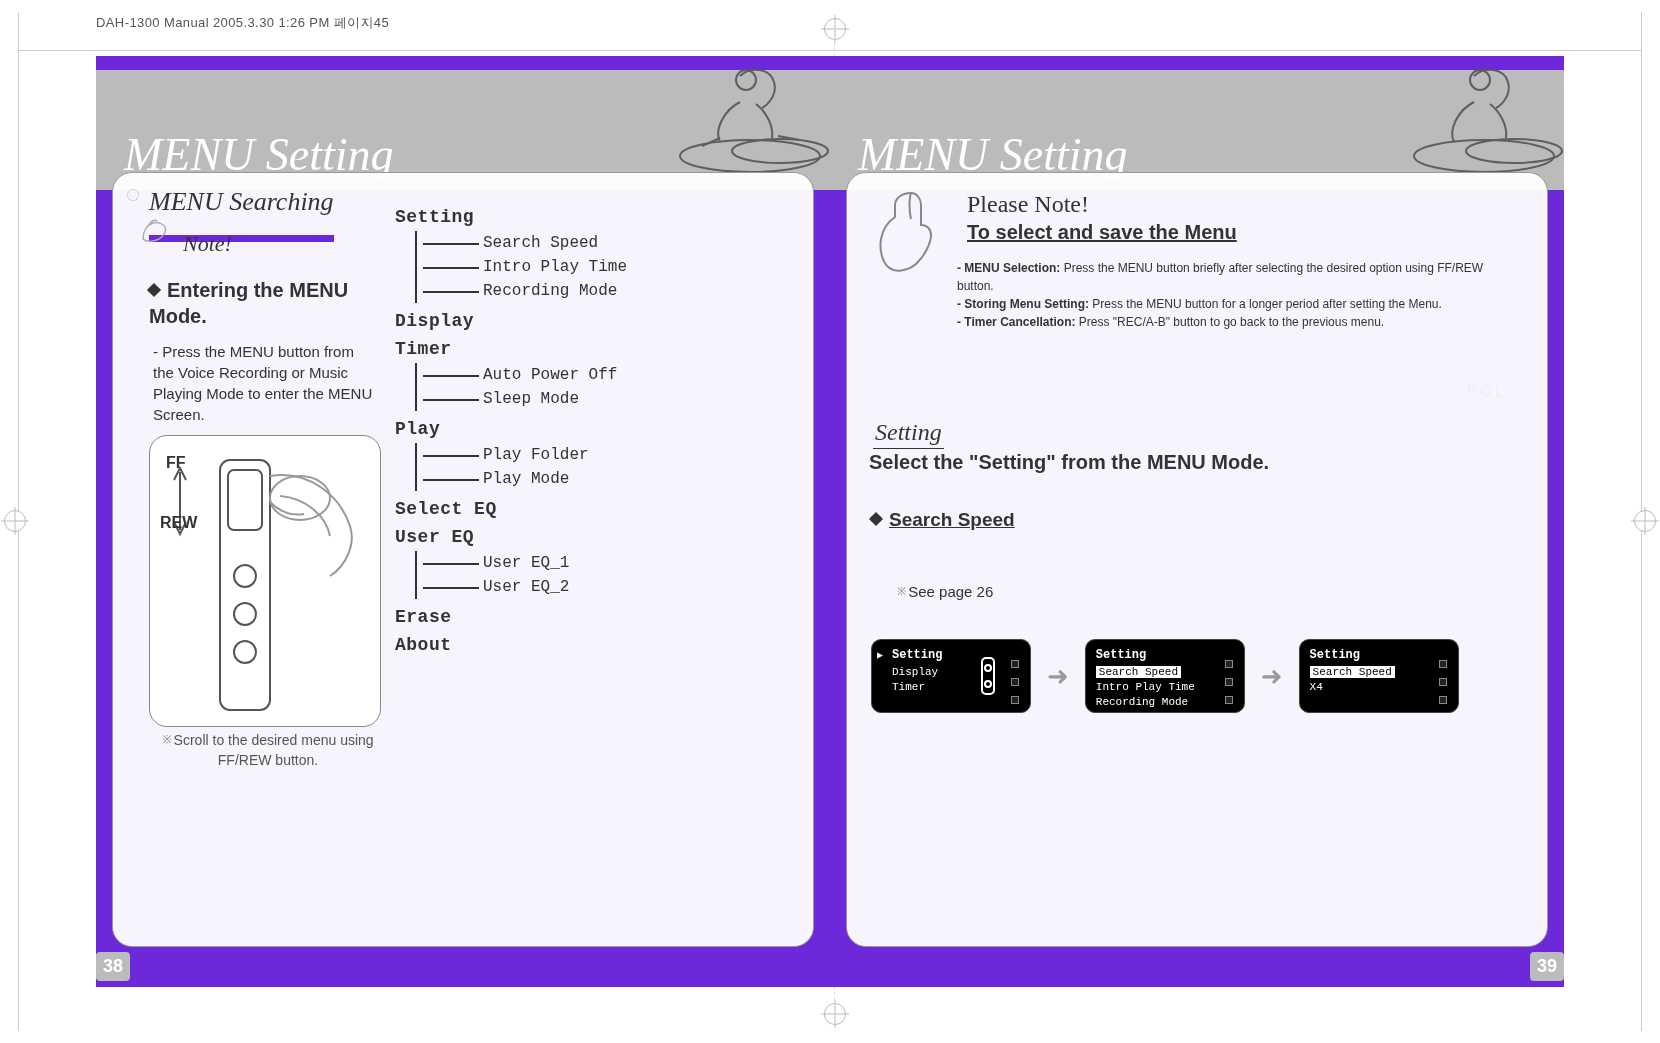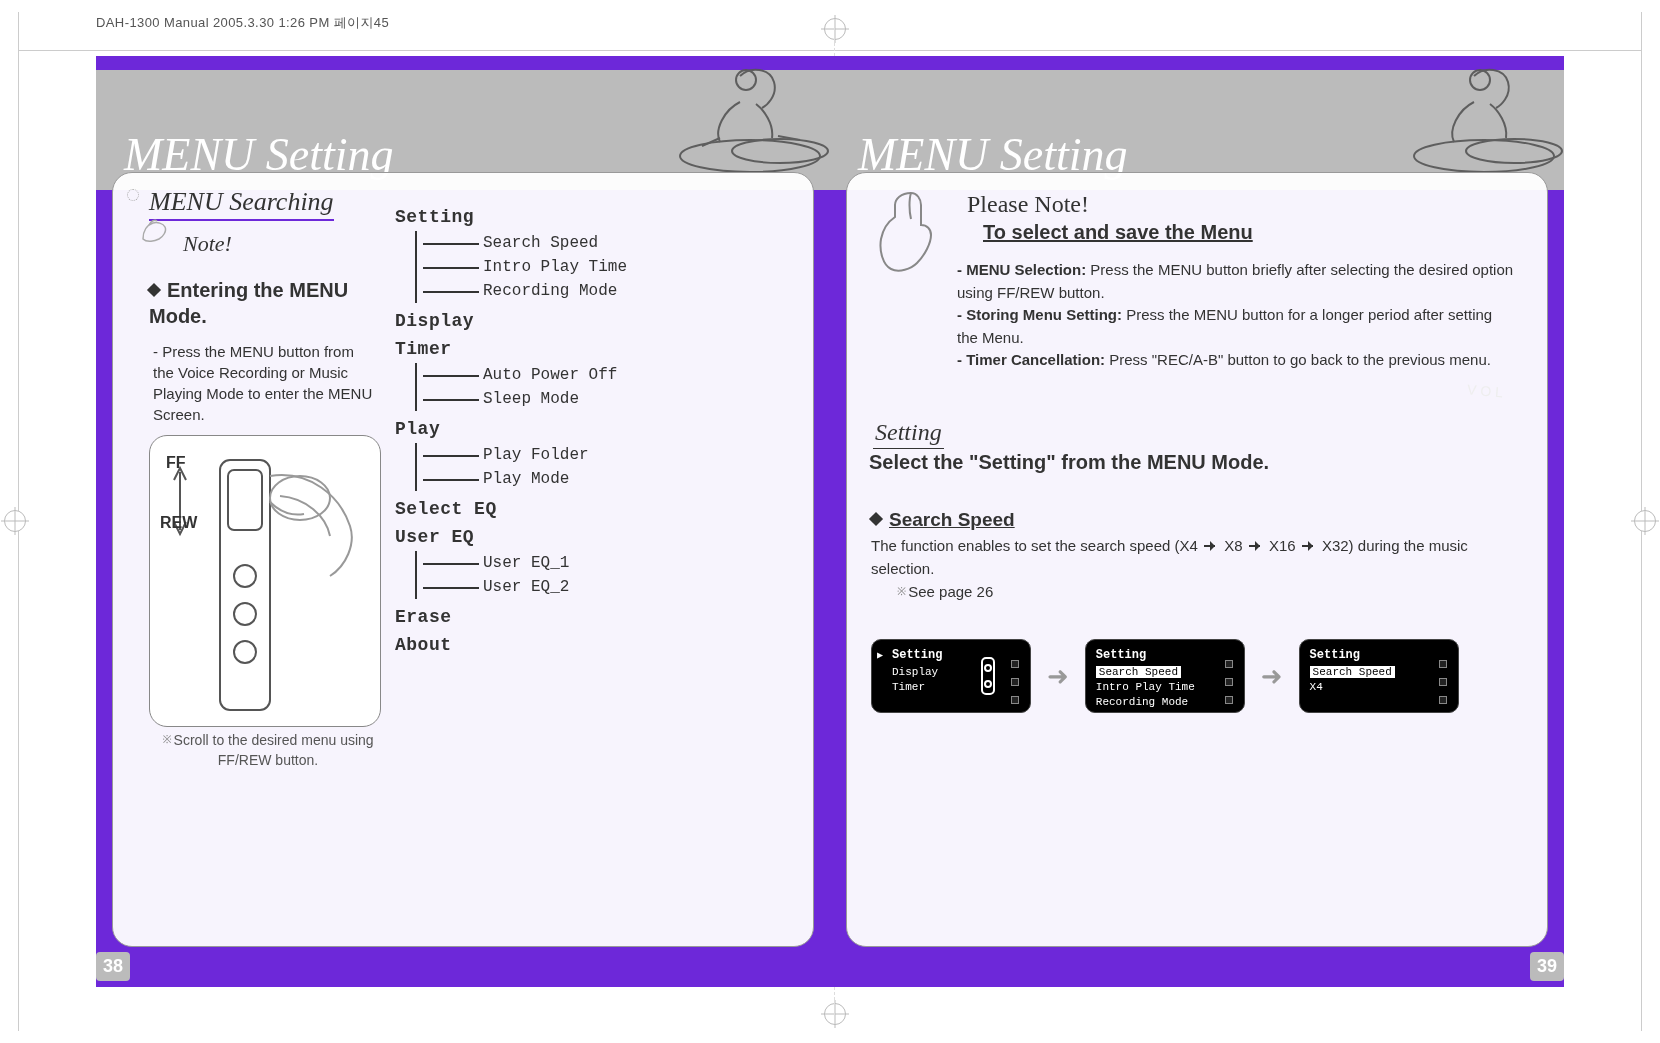--- a/index.html
+++ b/index.html
@@ -22,42 +22,42 @@
   .header-band{position:absolute;left:0;right:0;top:14px;height:120px;background:#bbb}
   .section-title{position:absolute;left:28px;top:72px;font-family:"Times New Roman",serif;font-style:italic;font-size:46px;color:#fff;font-weight:300}
   .mascot{position:absolute;top:-10px;width:180px;height:150px;opacity:.9}
   .mascot svg{width:100%;height:100%}
   .content-box{position:absolute;left:16px;right:16px;top:116px;bottom:40px;border:1px solid #999;border-radius:20px;background:rgba(255,255,255,.95)}
   .pgnum{position:absolute;bottom:6px;width:34px;text-align:center;font-weight:bold;color:#fff;background:#bbb;font-size:18px;padding:4px 0;border-radius:4px}
   .pgnum.l{left:0}
   .pgnum.r{right:0}
 
   
-  .lp-heading{position:absolute;left:36px;top:14px;font-family:"Times New Roman",serif;font-style:italic;font-size:26px;border-bottom:2px solid #6d28d9;padding-bottom:2px}
+  .lp-heading{position:absolute;left:36px;top:14px;font-family:"Times New Roman",serif;font-style:italic;font-size:26px;border-bottom:7px solid #6d28d9;padding-bottom:18px}
   .note-label{position:absolute;left:70px;top:58px;font-family:"Times New Roman",serif;font-style:italic;font-size:22px}
   .note-icon{position:absolute;left:22px;top:36px;width:40px;height:40px}
   .entering-h{position:absolute;left:36px;top:104px;font-size:20px;font-weight:bold;max-width:230px;line-height:1.3}
   .diamond{display:inline-block;width:10px;height:10px;transform:rotate(45deg);background:#333;margin-right:8px;vertical-align:2px}
   .entering-body{position:absolute;left:40px;top:168px;font-size:15px;max-width:220px;line-height:1.4;color:#333}
   .device-fig{position:absolute;left:36px;top:262px;width:230px;height:290px;border:1px solid #888;border-radius:18px;background:#fff}
   .device-fig .lbl{position:absolute;font-size:16px;font-weight:bold}
   .scroll-note{position:absolute;left:40px;top:558px;font-size:14px;color:#555;text-align:center;width:230px;line-height:1.4}
   .asterisk{font-size:11px;vertical-align:2px;letter-spacing:-2px;margin-right:4px;color:#888}
 
   .tree{position:absolute;left:282px;top:26px;right:10px;bottom:20px;font-family:"Courier New",monospace;font-size:16px;overflow:hidden}
   .tree .grp{margin-bottom:8px}
   .tree .grp-title{font-weight:bold;font-size:18px;letter-spacing:.5px;margin:8px 0 4px}
   .tree .branches{margin-left:20px;border-left:2px solid #333;padding-left:6px;position:relative}
   .tree .branch{position:relative;padding:3px 0 3px 60px}
   .tree .branch:before{content:"";position:absolute;left:0;top:50%;width:56px;border-top:2px solid #333}
 
   
   .rp-note{position:absolute;left:120px;top:18px;font-family:"Times New Roman",serif;font-size:24px}
-  .rp-sub{position:absolute;left:136px;top:48px;font-size:20px;font-weight:bold;text-decoration:underline}
-  .rp-list{position:absolute;left:110px;top:86px;right:30px;font-size:15px;line-height:1.5}
+  .rp-sub{position:absolute;left:120px;top:48px;font-size:20px;font-weight:bold;text-decoration:underline}
+  .rp-list{position:absolute;left:110px;top:86px;right:30px;font-size:12px;line-height:1.5}
   .rp-list b{font-weight:bold}
   .rp-setting-h{position:absolute;left:26px;top:246px;font-family:"Times New Roman",serif;font-style:italic;font-size:24px;border-bottom:1px solid #333;padding:0 2px 2px}
   .rp-setting-line{position:absolute;left:22px;top:278px;font-size:20px;font-weight:bold}
   .rp-ss-h{position:absolute;left:24px;top:336px;font-size:19px;font-weight:bold}
   .rp-ss-h .u{text-decoration:underline}
   .rp-ss-body{position:absolute;left:24px;top:362px;right:30px;font-size:15px;line-height:1.5}
   .arrow-sm{display:inline-block;width:14px;height:8px;position:relative;vertical-align:1px;margin:0 2px}
   .arrow-sm:before{content:"";position:absolute;inset:3px 3px 3px 0;background:#333}
   .arrow-sm:after{content:"";position:absolute;right:-2px;top:-1px;border:5px solid transparent;border-left-color:#333}
   .see-page{position:absolute;left:50px;top:410px;font-size:15px}
@@ -220,23 +220,20 @@
             <div><b>- MENU Selection:</b><span> Press the MENU button briefly after selecting the desired option using FF/REW button.</span></div>
             <div><b>- Storing Menu Setting:</b><span> Press the MENU button for a longer period after setting the Menu.</span></div>
             <div><b>- Timer Cancellation:</b><span> Press "REC/A-B" button to go back to the previous menu.</span></div>
           </div>
 
         <div class="vol-ghost">VOL</div>
         <div class="rp-setting-h">Setting</div>
         <div class="rp-setting-line">Select the "Setting" from the MENU Mode.</div>
 
         <div class="rp-ss-h"><span class="diamond"></span><span class="u">Search Speed</span></div>
-        <div class="rp-ss-body">
-          <span>The function enables to set the search speed (X4 </span><span class="arrow-sm"></span><span> X8 </span><span class="arrow-sm"></span><span> X16 </span><span class="arrow-sm"></span><span> X32) during the music selection.</span>
-        </div>
         <div class="see-page"><span class="asterisk">※</span><span>See page 26</span></div>
 
         <div class="screens">
           <div class="screen">
             <span class="ptr">▶</span>
             <div class="title" style="padding-left:10px">Setting</div>
             <div class="row" style="padding-left:10px">Display</div>
             <div class="row" style="padding-left:10px">Timer</div>
             <div class="device-icons">
                 <span></span>

